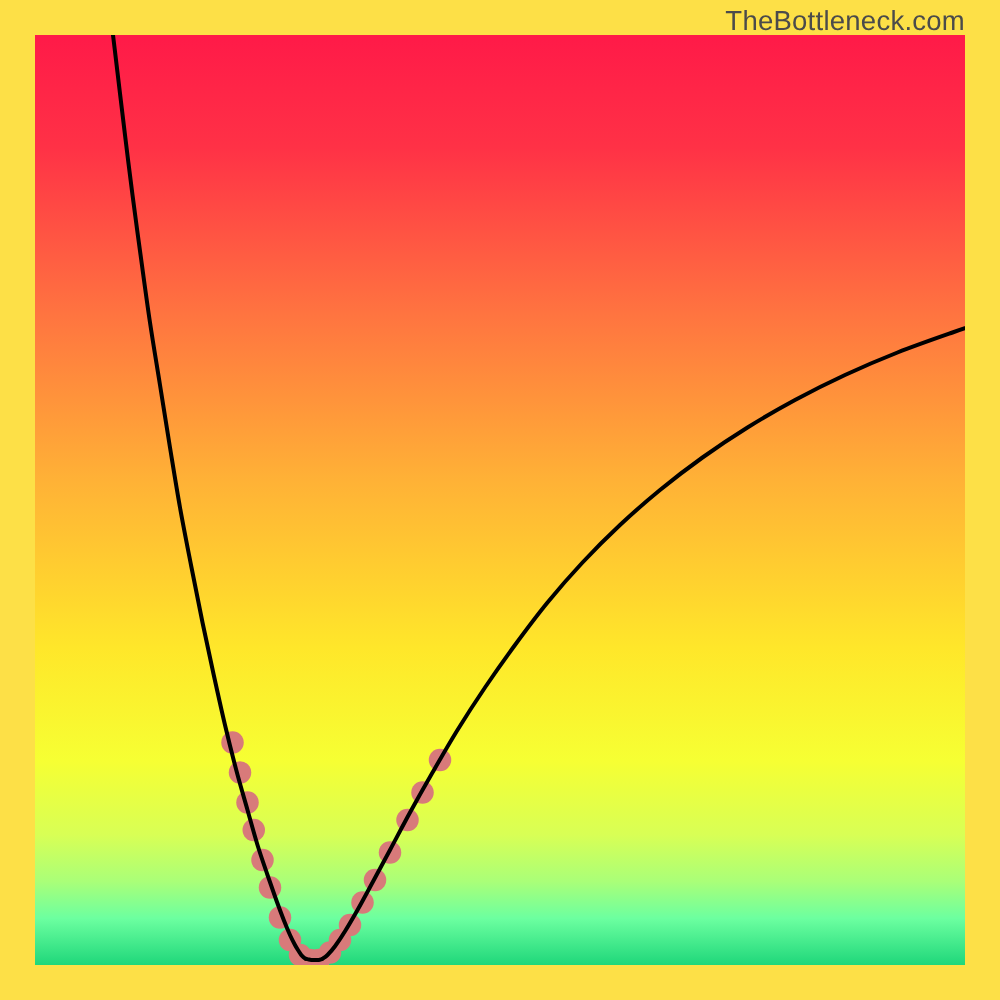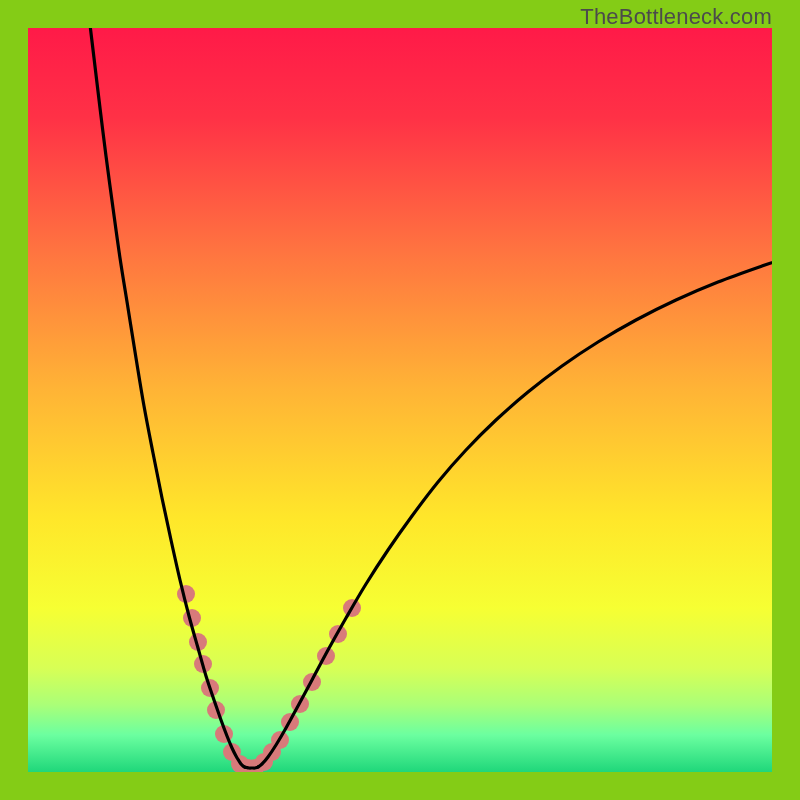--- a/index.html
+++ b/index.html
@@ -10,21 +10,21 @@
     overflow: hidden;
     background: #000;
     font-family: Arial, Helvetica, sans-serif;
   }
   .frame {
     position: absolute;
     top: 0;
     left: 0;
     width: 800px;
     height: 800px;
-    background: #84cc16;
+    background: #fde047;
   }
   .plot-area {
     position: absolute;
     top: 28px;
     left: 28px;
     width: 744px;
     height: 744px;
     overflow: hidden;
   }
   .gradient-bg {

